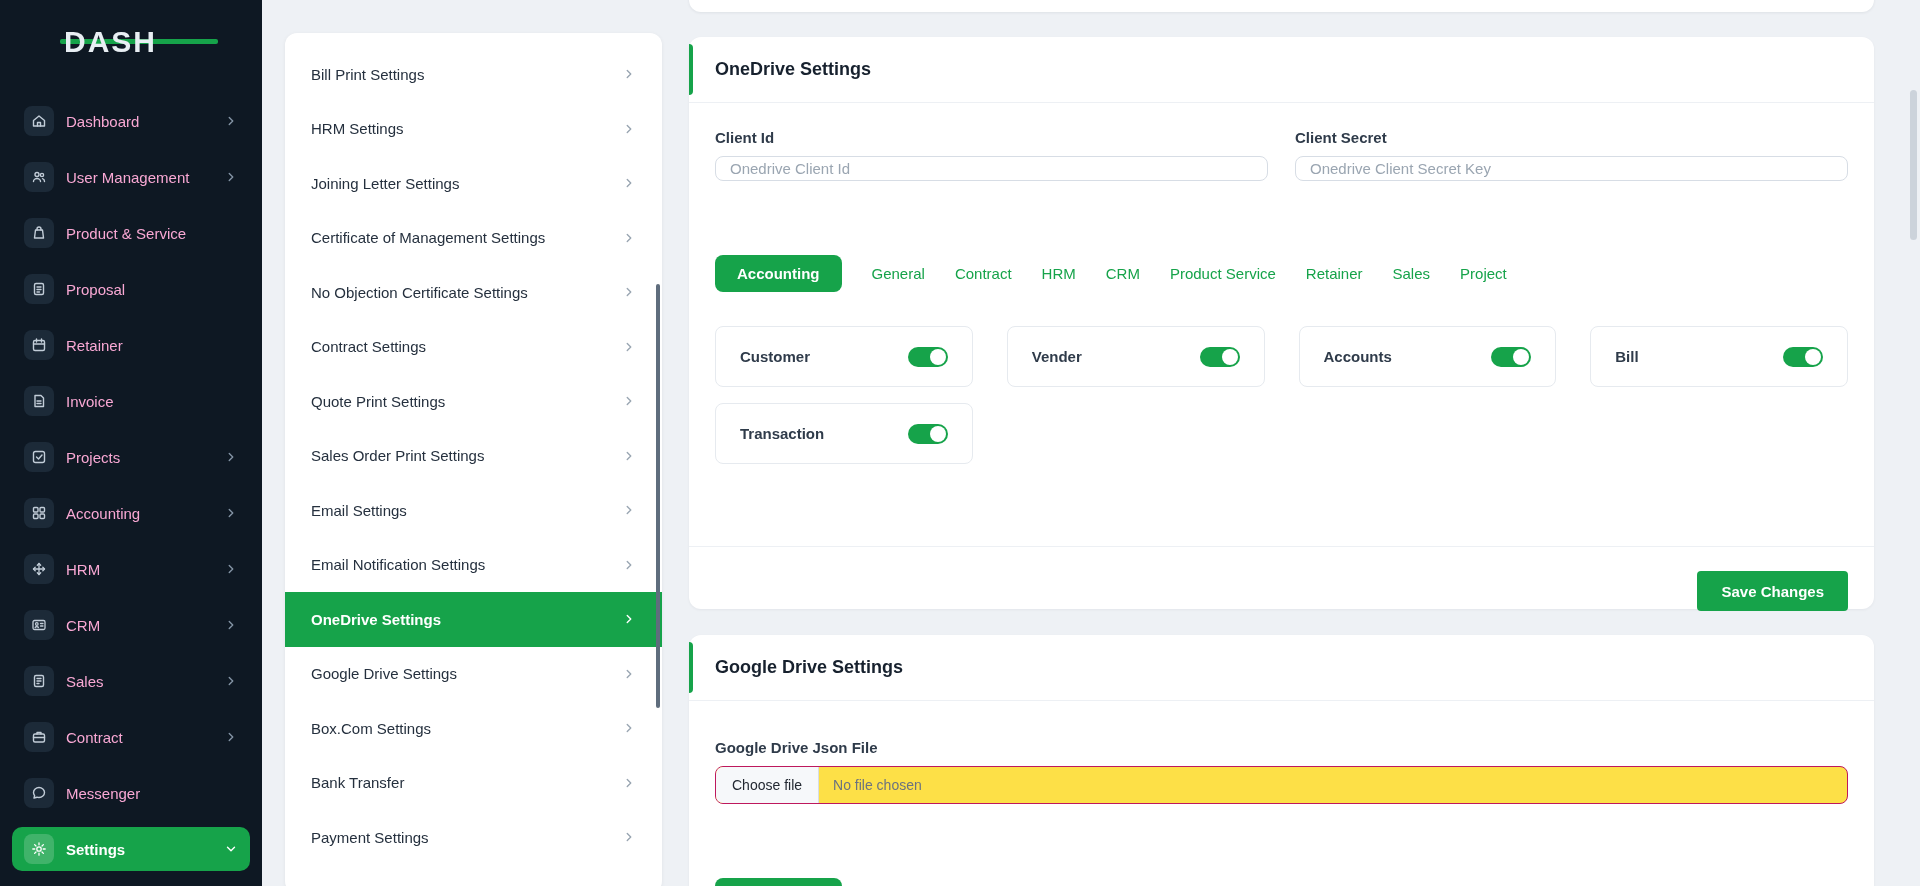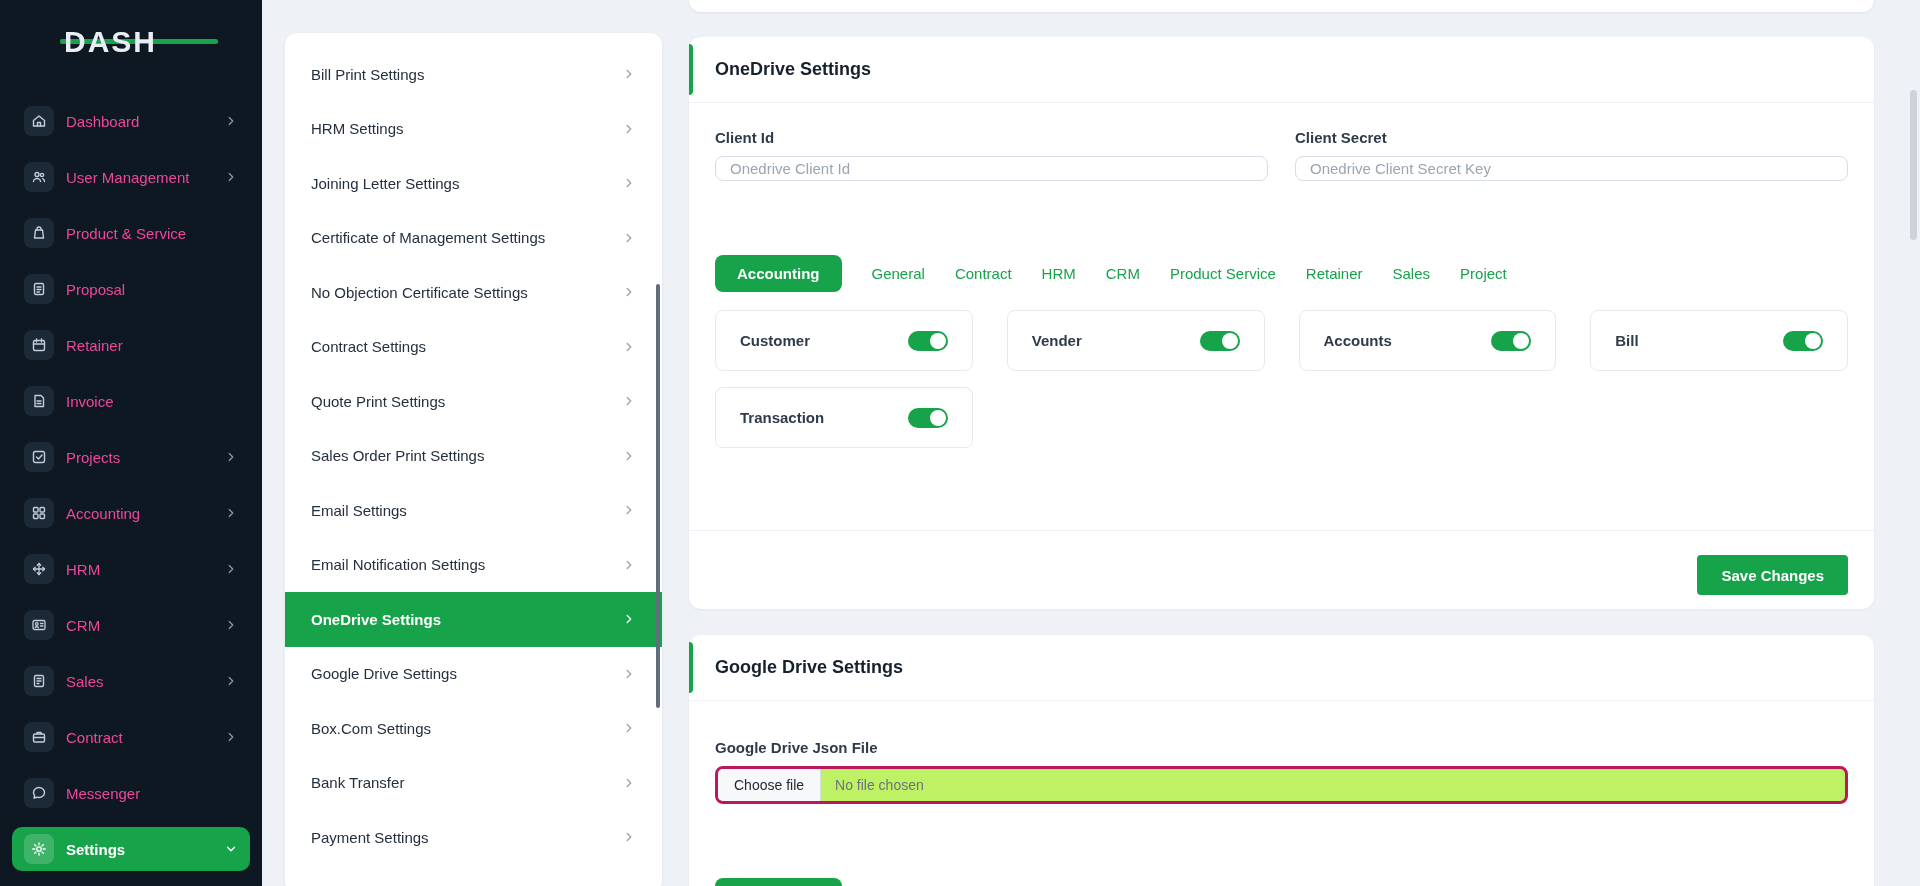--- a/index.html
+++ b/index.html
@@ -11,21 +11,21 @@
     color:#1f2937;
   }
   svg { display:block; }
 
   
   .sidebar { position:absolute; left:0; top:0; width:262px; height:886px; background:#0e1823; }
   .logo { position:absolute; left:64px; top:22px; width:140px; height:40px; }
   .logo-line { position:absolute; left:-4px; right:-14px; top:50%; height:5px; margin-top:-3px; background:#16a34a; border-radius:2px; }
   .logo-text { position:relative; font-size:30px; font-weight:bold; letter-spacing:2px; color:#e8eef3; line-height:40px; }
   .nav { position:absolute; left:12px; top:99px; width:238px; }
-  .nav-item { height:44px; margin-bottom:12px; display:flex; align-items:center; padding:0 12px; border-radius:10px; color:#ec4899; font-size:15px; cursor:pointer; }
+  .nav-item { height:44px; margin-bottom:12px; display:flex; align-items:center; padding:0 12px; border-radius:10px; color:#f9a8d4; font-size:15px; cursor:pointer; }
   .icon-box { width:30px; height:30px; min-width:30px; border-radius:8px; background:#1c2a38; display:flex; align-items:center; justify-content:center; margin-right:12px; color:#c2cdd8; }
   .nav-chev { margin-left:auto; color:#8494a5; display:flex; }
   .nav-item.active { background:#16a34a; color:#fff; font-weight:bold; }
   .nav-item.active .icon-box { background:rgba(255,255,255,.18); color:#fff; }
   .nav-item.active .nav-chev { color:#fff; }
 
   
   .submenu-card { position:absolute; left:285px; top:33px; width:377px; height:860px; background:#fff;
     border-radius:12px; box-shadow:0 1px 4px rgba(16,24,40,.06); padding-top:14px; overflow:hidden; }
   .submenu-item { height:54.5px; display:flex; align-items:center; justify-content:space-between; padding:0 26px; font-size:15px; color:#25303e; cursor:pointer; }
@@ -46,31 +46,31 @@
 
   .fields { display:grid; grid-template-columns:1fr 1fr; gap:27px; }
   .field-label { display:block; font-size:15px; font-weight:bold; color:#2f3b4a; margin-bottom:10px; }
   .text-input { width:100%; height:25px; border:1px solid #d7dde5; border-radius:8px; padding:0 14px; font-size:15px; color:#333; background:#fff; outline:none; }
   .text-input::placeholder { color:#9aa5b1; }
 
   .tabs { display:flex; align-items:center; gap:30px; margin-top:74px; }
   .tab { font-size:15px; color:#16a34a; cursor:pointer; white-space:nowrap; }
   .tab.active { background:#16a34a; color:#fff; padding:10px 22px; border-radius:8px; font-weight:bold; }
 
-  .toggle-grid { display:grid; grid-template-columns:repeat(4,1fr); gap:16px 34px; margin-top:18px; }
+  .toggle-grid { display:grid; grid-template-columns:repeat(4,1fr); gap:16px 34px; margin-top:34px; }
   .toggle-box { height:61px; border:1px solid #e6eaef; border-radius:8px; display:flex; align-items:center; justify-content:space-between; padding:0 24px; background:#fff; }
   .toggle-box-label { font-size:15px; font-weight:bold; color:#2f3b4a; }
   .switch { width:40px; height:20px; min-width:40px; border-radius:10px; background:#16a34a; position:relative; cursor:pointer; }
   .switch::after { content:""; position:absolute; right:2px; top:2px; width:16px; height:16px; border-radius:50%; background:#fff; }
 
   .card-footer { border-top:1px solid #edf0f4; margin-top:56px; padding:24px 26px 26px; display:flex; justify-content:flex-end; }
   .btn-save { height:40px; padding:0 24px; background:#16a34a; color:#fff; border:none; border-radius:4px; font-size:15px; font-weight:bold; font-family:"Liberation Sans", sans-serif; display:flex; align-items:center; cursor:pointer; }
 
   .card-google .card-body { padding-top:38px; }
-  .file-input { margin-top:10px; width:100%; height:38px; border:3px solid #be185d; border-radius:8px; display:flex; align-items:center; overflow:hidden; background:#bef264; }
+  .file-input { margin-top:10px; width:100%; height:38px; border:1px solid #be185d; border-radius:8px; display:flex; align-items:center; overflow:hidden; background:#fde047; }
   .file-btn { align-self:stretch; display:flex; align-items:center; padding:0 16px; background:#f6f8fa; border-right:1px solid #d7dde5; font-size:14px; color:#222831; cursor:pointer; white-space:nowrap; }
   .file-text { margin-left:14px; font-size:14px; color:#6b7280; }
   .partial-pill { position:absolute; left:26px; top:243px; height:38px; padding:0 22px; background:#16a34a; border-radius:8px; color:#fff; display:flex; align-items:center; font-size:15px; font-weight:bold; }
 
   .page-scrollbar { position:absolute; right:3px; top:90px; width:7px; height:150px; background:#ccd3db; border-radius:4px; }
 </style>
 </head>
 <body>
 
 <aside class="sidebar">

